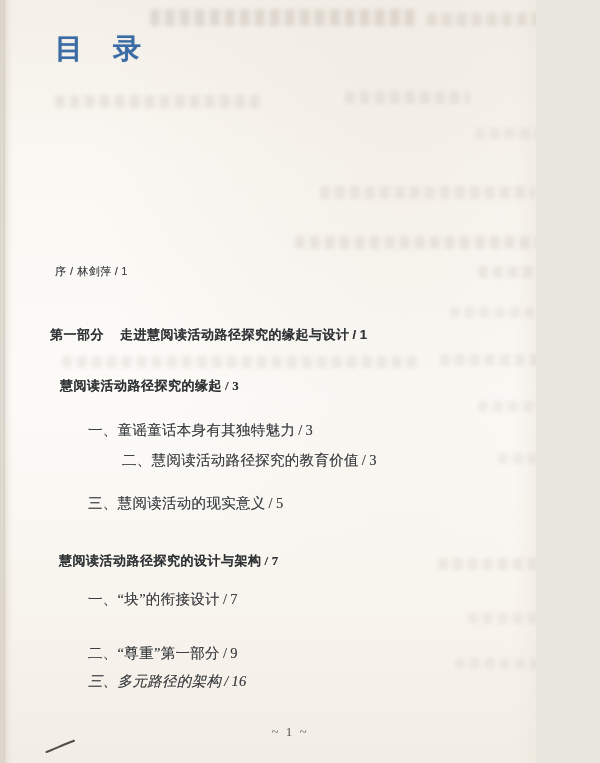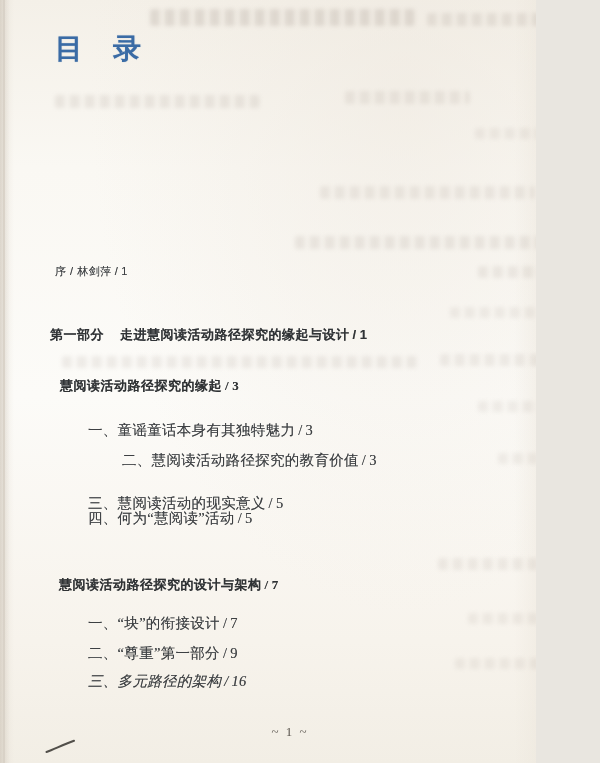--- a/index.html
+++ b/index.html
@@ -31,24 +31,24 @@
     color:#3a6ba5;text-shadow:0 0 1px rgba(58,107,165,0.45);
   }
   .row{position:absolute;white-space:nowrap;color:#3d4043;text-shadow:0 0 0.5px rgba(60,62,65,0.55);}
   .row .sep{margin:0 3px;}
   .front{left:55px;top:264px;font-family:"Liberation Sans","DejaVu Sans",sans-serif;font-size:11px;letter-spacing:0.5px;}
   .part{left:50px;top:326px;font-family:"Liberation Sans","DejaVu Sans",sans-serif;
         font-size:13px;font-weight:bold;color:#303336;letter-spacing:0.5px;}
   .part .gap{display:inline-block;width:16px;}
   .section{font-size:13px;font-weight:bold;color:#2f3234;letter-spacing:0.5px;}
   .sec1{left:60px;top:377px;}
-  .sec2{left:59px;top:576px;}
+  .sec2{left:59px;top:552px;}
   .item{left:88px;font-size:14.5px;letter-spacing:0.3px;}
   .i0{top:421px;} .i1{top:451px;margin-left:34px;} .i2{top:481px;margin-top:13px;} .i3{top:509px;}
-  .i4{top:614px;} .i5{top:644px;} .i6{top:672px;font-style:italic;}
+  .i4{top:590px;} .i5{top:644px;} .i6{top:672px;font-style:italic;}
   .footer{
     position:absolute;left:0;top:724px;width:580px;text-align:center;
     font-size:13px;letter-spacing:2px;color:#5a554e;text-shadow:none;
   }
   .pen{position:absolute;left:45px;top:739px;}
 </style>
 </head>
 <body>
 
 <div class="page">
@@ -89,23 +89,20 @@
 
   <div class="row item i0">
     <span>一、童谣童话本身有其独特魅力</span><span class="sep">/</span><span>3</span>
   </div>
   <div class="row item i1">
     <span>二、慧阅读活动路径探究的教育价值</span><span class="sep">/</span><span>3</span>
   </div>
   <div class="row item i2">
     <span>三、慧阅读活动的现实意义</span><span class="sep">/</span><span>5</span>
   </div>
-  <div class="row item i3">
-    <span>四、何为“慧阅读”活动</span><span class="sep">/</span><span>5</span>
-  </div>
 
   <div class="row section sec2">
     <span>慧阅读活动路径探究的设计与架构</span><span class="sep">/</span><span>7</span>
   </div>
 
   <div class="row item i4">
     <span>一、“块”的衔接设计</span><span class="sep">/</span><span>7</span>
   </div>
   <div class="row item i5">
     <span>二、“尊重”第一部分</span><span class="sep">/</span><span>9</span>

